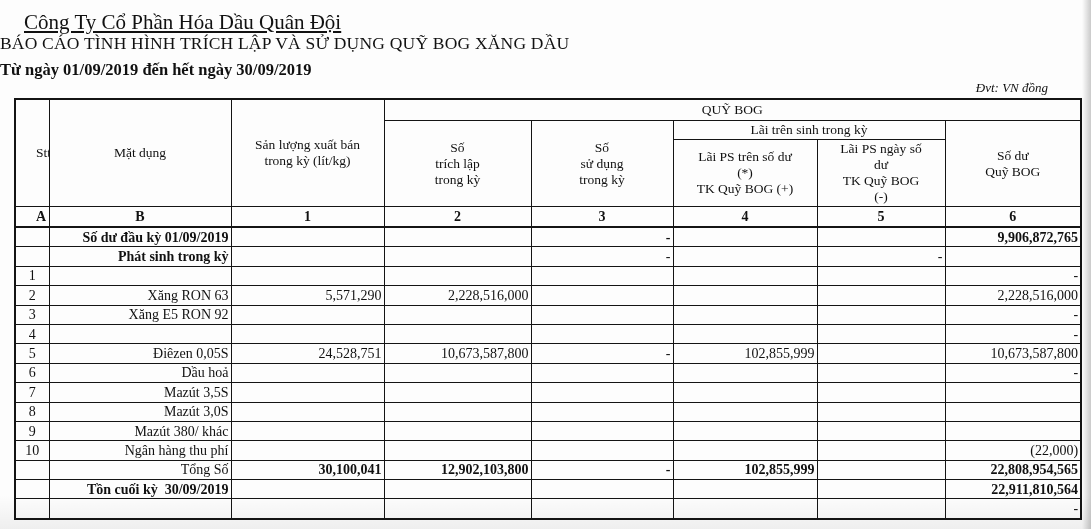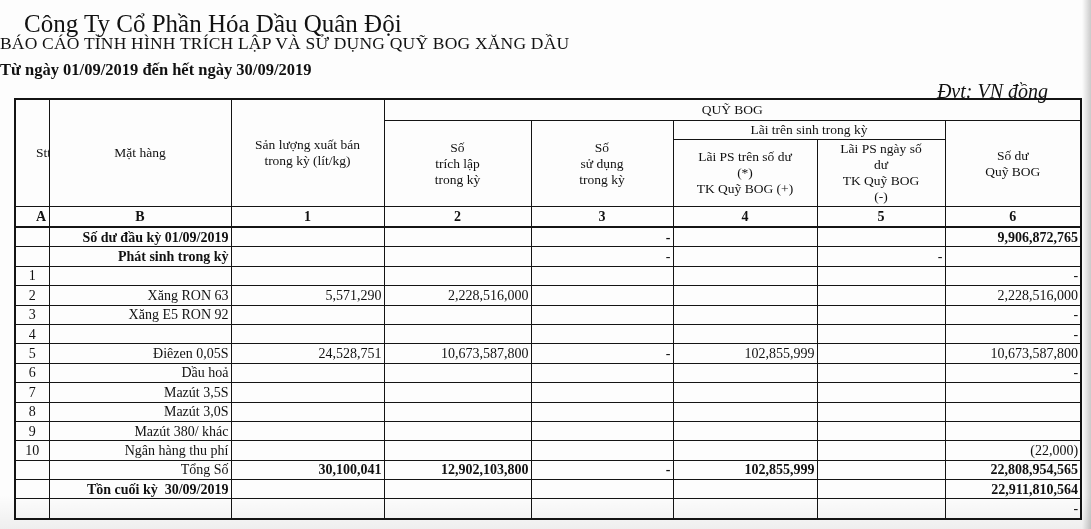--- a/index.html
+++ b/index.html
@@ -3,24 +3,24 @@
 <meta charset="utf-8">
 <style>
   html,body{margin:0;padding:0;}
   body{
     width:1091px;height:529px;position:relative;overflow:hidden;
     background:#fdfdfd;color:#111;
     font-family:"Liberation Serif","DejaVu Serif",serif;
     -webkit-font-smoothing:antialiased;
   }
   
-  .company{position:absolute;left:24px;top:10px;font-size:25px;}
+  .company{position:absolute;left:24px;top:10px;font-size:21px;text-decoration:underline;}
   .report-title{position:absolute;left:0;top:33px;width:100%;text-align:left;font-size:17.5px;letter-spacing:.2px;}
   .report-period{position:absolute;left:0;top:60px;width:100%;font-size:16.5px;font-weight:bold;}
-  .unit-note{position:absolute;right:43px;top:80px;font-size:20px;font-style:italic;}
+  .unit-note{position:absolute;right:43px;top:80px;font-size:13px;font-style:italic;}
   
   table.report{
     position:absolute;left:14px;top:98px;width:1066px;
     border-collapse:collapse;table-layout:fixed;
     font-size:14px;
   }
   table.report{border:2px solid #141414;}
   .report th,.report td{border:1px solid #141414;overflow:hidden;}
   .report thead th{
     font-weight:normal;text-align:center;vertical-align:middle;
@@ -59,21 +59,21 @@
       <col style="width:153px">
       <col style="width:147px">
     <col style="width:142px">
       <col style="width:144px">
       <col style="width:128px">
       <col style="width:136px">
   </colgroup>
   <thead>
     <tr class="h1">
       <th class="bold" rowspan="3">Stt</th>
-      <th class="bold" rowspan="3">Mặt hàng</th>
+      <th class="bold" rowspan="3">Mặt dụng</th>
       <th class="bold" rowspan="3">Sản lượng xuất bán
 trong kỳ (lít/kg)</th>
       <th class="bold" colspan="5">QUỸ BOG</th>
     </tr>
     <tr class="h2">
       <th rowspan="2">Số
 trích lập
 trong kỳ</th>
       <th rowspan="2">Số
 sử dụng

